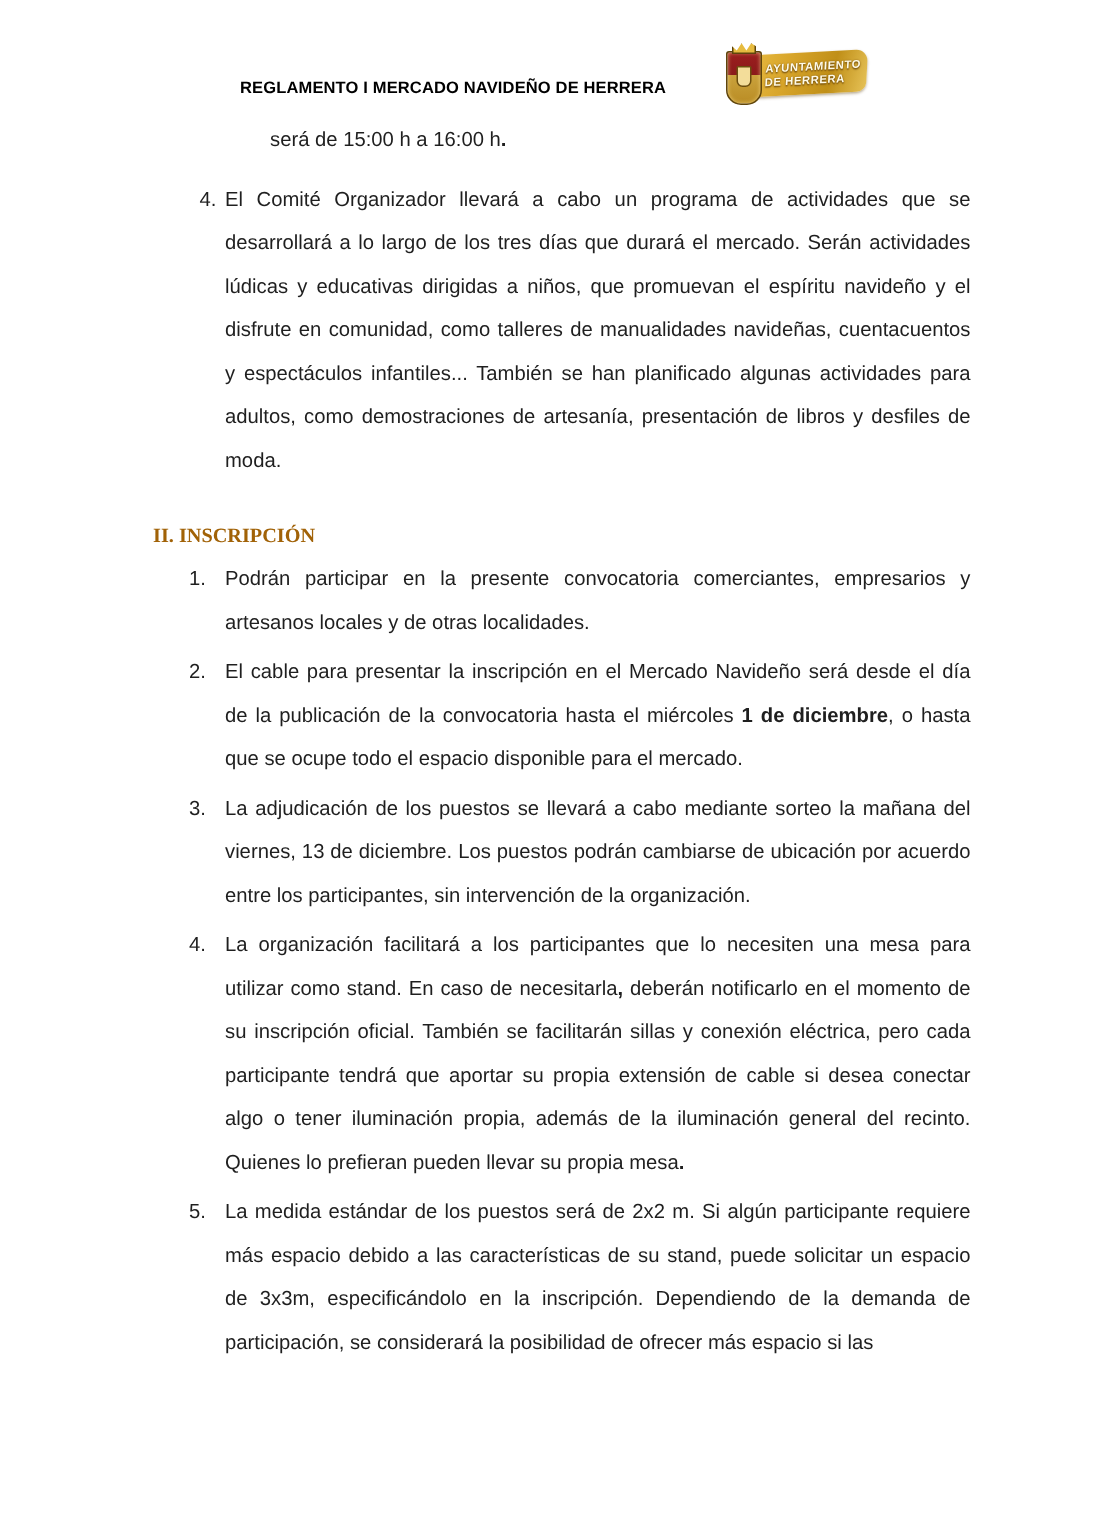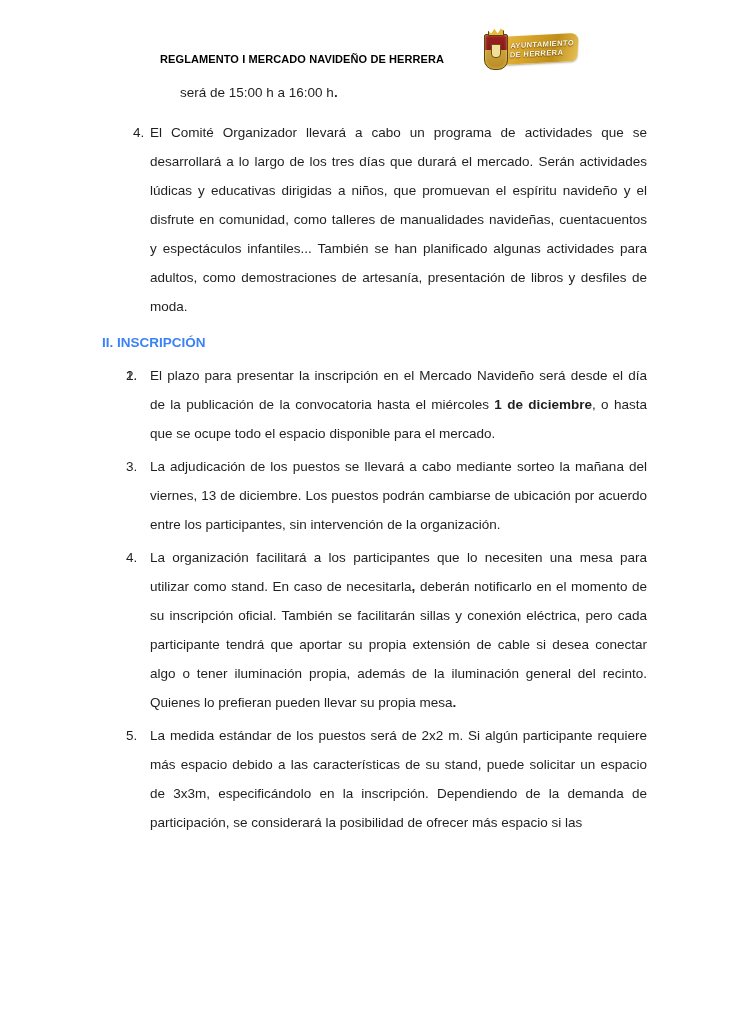--- a/index.html
+++ b/index.html
@@ -79,23 +79,24 @@
     text-align:justify;
   }
   .list-item .num {
     position:absolute; top:0;
     text-align:left;
   }
   .first-list { margin-top:11px; }
   .first-list .num { left:-17px; }
   .first-list .para + .para { margin-top:0; }
   .section-heading {
-    margin:7px 0 0 102px;
-    font-size:13.5px; font-weight:bold; color:#3b82f6;
+    margin:21px 0 0 102px;
+    font-size:13.5px; font-weight:bold; color:#a16207;
     line-height:29px;
+    font-family:Liberation Serif, serif;
   }
   .ins-list .list-item { margin-bottom:4px; }
   .ins-list .num { left:-24px; width:20px; }
 </style>
 </head>
 <body>
 
 <div class="page">
 
   <div class="doc-title">REGLAMENTO I MERCADO NAVIDEÑO DE HERRERA</div>
@@ -116,25 +117,26 @@
       <span class="num">4.</span>
       <div class="para"><span>El Comité Organizador llevará a cabo un programa de actividades que se desarrollará a lo largo de los tres días que durará el mercado. Serán actividades lúdicas y educativas dirigidas a niños, que promuevan el espíritu navideño y el disfrute en comunidad, como talleres de manualidades navideñas, cuentacuentos y espectáculos infantiles... También se han planificado algunas actividades para adultos, como demostraciones de artesanía, presentación de libros y desfiles de moda.</span></div>
     </div>
 
     <div class="section-heading">II. INSCRIPCIÓN</div>
 
     <div class="ins-list">
 
       <div class="list-item">
         <span class="num">1.</span>
+        <span><span>Podrán participar en la presente convocatoria comerciantes, empresarios y artesanos locales y de otras localidades.</span></span>
       </div>
 
       <div class="list-item">
         <span class="num">2.</span>
-        <span><span>El plazo para presentar la inscripción en el Mercado Navideño será desde el día de la publicación de la convocatoria hasta el miércoles </span><span class="b">1 de diciembre</span><span>, o hasta que se ocupe todo el espacio disponible para el mercado.</span></span>
+        <span><span>El cable para presentar la inscripción en el Mercado Navideño será desde el día de la publicación de la convocatoria hasta el miércoles </span><span class="b">1 de diciembre</span><span>, o hasta que se ocupe todo el espacio disponible para el mercado.</span></span>
       </div>
 
       <div class="list-item">
         <span class="num">3.</span>
         <span><span>La adjudicación de los puestos se llevará a cabo mediante sorteo la mañana del viernes, 13 de diciembre. Los puestos podrán cambiarse de ubicación por acuerdo entre los participantes, sin intervención de la organización.</span></span>
       </div>
 
       <div class="list-item">
         <span class="num">4.</span>
         <span><span>La organización facilitará a los participantes que lo necesiten una mesa para utilizar como stand. En caso de necesitarla</span><span class="b">,</span><span> deberán notificarlo en el momento de su inscripción oficial. También se facilitarán sillas y conexión eléctrica, pero cada participante tendrá que aportar su propia extensión de cable si desea conectar algo o tener iluminación propia, además de la iluminación general del recinto. Quienes lo prefieran pueden llevar su propia mesa</span><span class="b">.</span></span>

